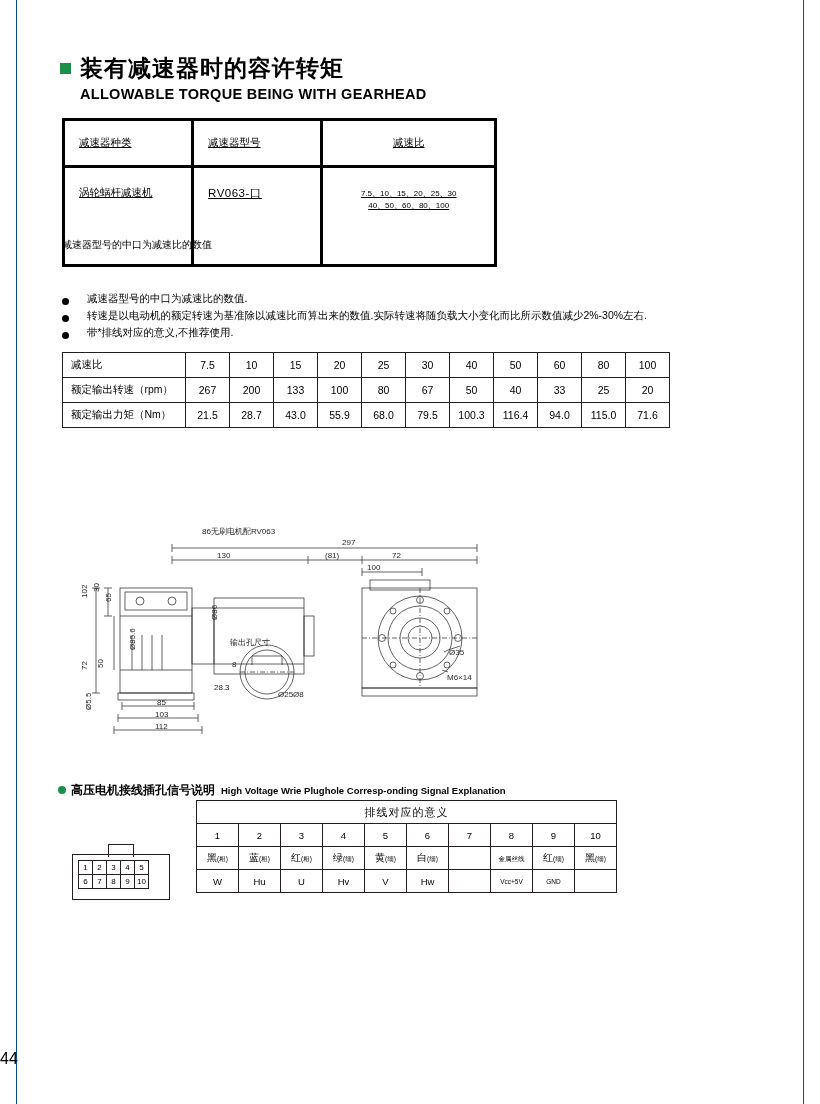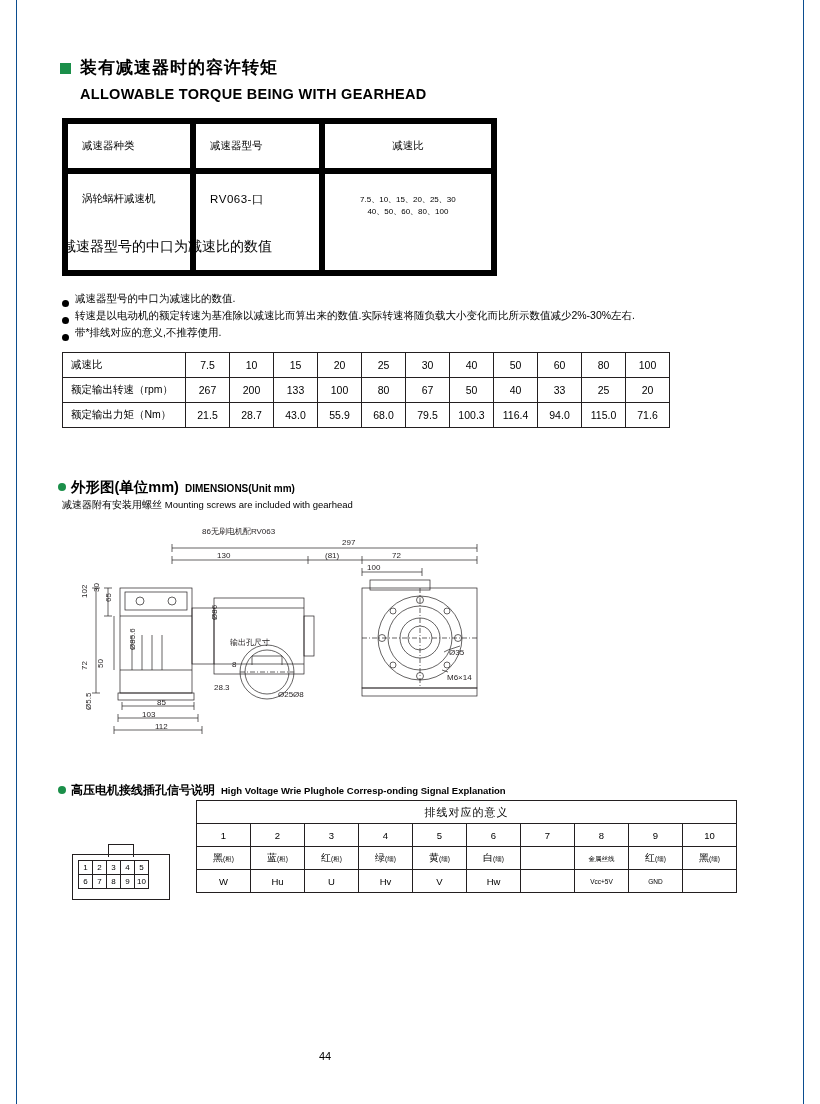--- a/index.html
+++ b/index.html
@@ -33,21 +33,21 @@
   .edge-rule.right { right: 16px; }
 
   
   .title-wrap {
     position: absolute;
     left: 60px;
     top: 55px;
     width: 700px;
   }
   .title-cn {
-    font-size: 17px;
+    font-size: 23px;
     font-weight: bold;
     letter-spacing: 1px;
     line-height: 26px;
     display: flex;
     align-items: center;
   }
   .sq-bullet {
     display: inline-block;
     width: 11px;
     height: 11px;
@@ -65,23 +65,24 @@
   
   .table1 {
     position: absolute;
     left: 62px;
     top: 118px;
     width: 435px;
     border-collapse: collapse;
     font-size: 10.5px;
   }
   .table1 td {
-    border: 6px solid #000000;
+    border: 3px solid #000000;
     padding: 0;
     vertical-align: middle;
+    text-decoration: underline;
   }
   .t1-head td {
     height: 44px;
     text-align: center;
   }
   .t1-head td.lft { text-align: left; padding-left: 14px; }
   .t1-body td {
     height: 76px;
     vertical-align: top;
     padding-top: 18px;
@@ -95,35 +96,36 @@
     padding-top: 20px;
   }
   .t1-col1 { width: 130px; }
   .t1-col2 { width: 130px; }
   .t1-col3 { width: 175px; }
 
   .note-under-table {
     position: absolute;
     left: 62px;
     top: 238px;
-    font-size: 14px;
+    font-size: 10px;
   }
 
   
   .notes {
     position: absolute;
     left: 62px;
     top: 290px;
     width: 690px;
     font-size: 10.5px;
     line-height: 17px;
   }
   .notes .row {
     display: flex;
-    align-items: flex-end;
+    align-items: center;
+    gap: 12px;
   }
   .dot {
     display: inline-block;
     width: 7px; height: 7px;
     border-radius: 50%;
     background: #000;
     margin-right: 6px;
     margin-top: 5px;
     flex: 0 0 auto;
   }
@@ -259,21 +261,21 @@
   .table3 {
     position: absolute;
     left: 196px;
     top: 800px;
     border-collapse: collapse;
     font-size: 9.5px;
   }
   .table3 td {
     border: 1px solid #231f20;
     text-align: center;
-    padding: 0 10px;
+    padding: 0 4px;
     height: 22px;
     white-space: nowrap;
   }
   .table3 td.title-cell {
     font-size: 11px;
     height: 22px;
     letter-spacing: 1px;
   }
   .table3 td.num { width: 33px; font-size: 9.5px; }
   .table3 .colorrow td { font-size: 10px; }
@@ -281,22 +283,21 @@
   .table3 .sigrow td { font-size: 9.5px; }
   .table3 .sigrow td.small { font-size: 6.5px; }
   .table3 td.blank { border-top: 1px solid #231f20; }
 
   
   .page-no {
     position: absolute;
     left: 0;
     top: 1050px;
     width: 650px;
-    text-align: center;
-    font-size: 11px;
+    font-size: 16px;
   }
 
   svg { display: block; }
 </style>
 </head>
 <body>
 
 <div class="page">
 
   <div class="edge-rule left"></div>
@@ -390,46 +391,37 @@
       <td class="cell">79.5</td>
       <td class="cell">100.3</td>
       <td class="cell">116.4</td>
       <td class="cell">94.0</td>
       <td class="cell">115.0</td>
       <td class="cell">71.6</td>
     </tr>
   </tbody>
     </table>
 
-  <div class="dim-head">
-    <span class="grn-dot"></span>
-    <span class="dim-cn">外形图(单位mm)</span>
-    <span class="dim-en">DIMENSIONS(Unit mm)</span>
-  </div>
-  <div class="dim-sub">
-    <span>减速器附有安装用螺丝</span>
-    <span class="en">Mounting screws are included with gearhead</span>
-  </div>
 
   <div class="drawing">
 
     <div class="draw-label" style="left:140px; top:6px;">86无刷电机配RV063</div>
     <div class="draw-label" style="left:280px; top:18px;">297</div>
     <div class="draw-label" style="left:155px; top:31px;">130</div>
     <div class="draw-label" style="left:263px; top:31px;">(81)</div>
     <div class="draw-label" style="left:330px; top:31px;">72</div>
     <div class="draw-label" style="left:305px; top:43px;">100</div>
 
     <div class="draw-label vert" style="left:18px; top:78px;">102</div>
     <div class="draw-label vert" style="left:30px; top:72px;">30</div>
     <div class="draw-label vert" style="left:42px; top:82px;">65</div>
     <div class="draw-label vert" style="left:18px; top:150px;">72</div>
     <div class="draw-label vert" style="left:34px; top:148px;">50</div>
     <div class="draw-label" style="left:95px; top:178px;">85</div>
-    <div class="draw-label" style="left:80px; top:190px;">103</div>
+    <div class="draw-label" style="left:93px; top:190px;">103</div>
     <div class="draw-label" style="left:93px; top:202px;">112</div>
     <div class="draw-label vert" style="left:22px; top:190px;">Ø5.5</div>
 
     <div class="draw-label vert" style="left:148px; top:100px;">Ø86</div>
     <div class="draw-label vert" style="left:66px; top:130px;">Ø85.6</div>
 
     <div class="draw-label" style="left:168px; top:117px;">输出孔尺寸</div>
     <div class="draw-label" style="left:170px; top:140px;">8</div>
     <div class="draw-label" style="left:152px; top:163px;">28.3</div>
     <div class="draw-label" style="left:216px; top:170px;">Ø25Ø8</div>

